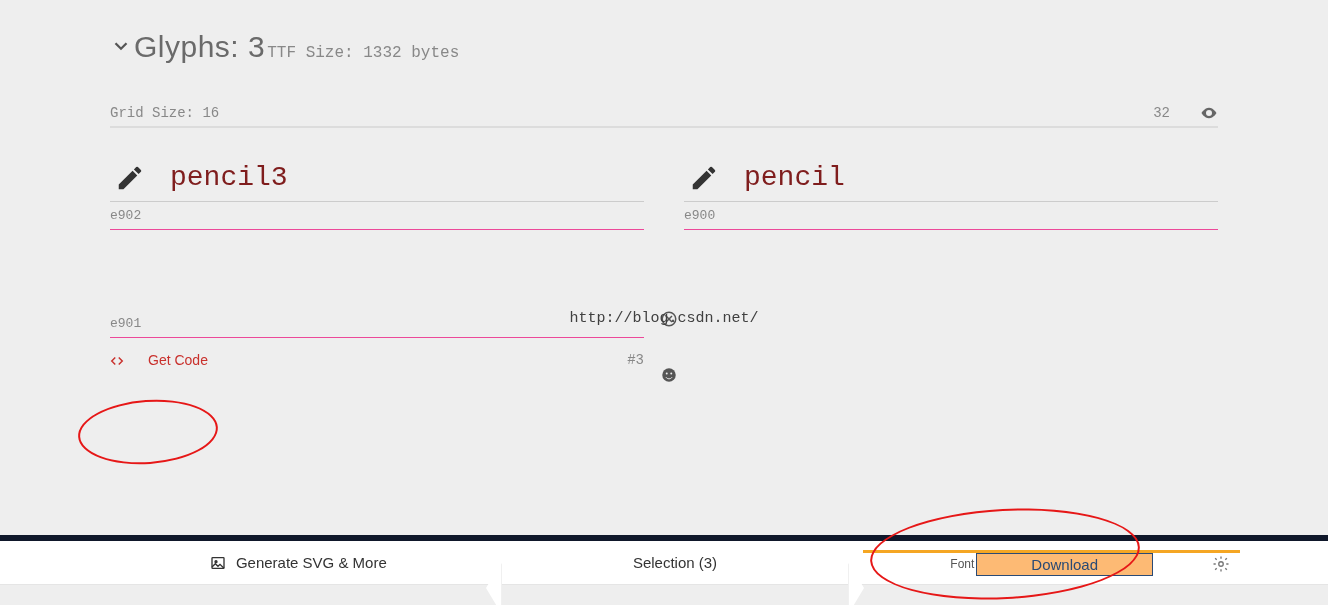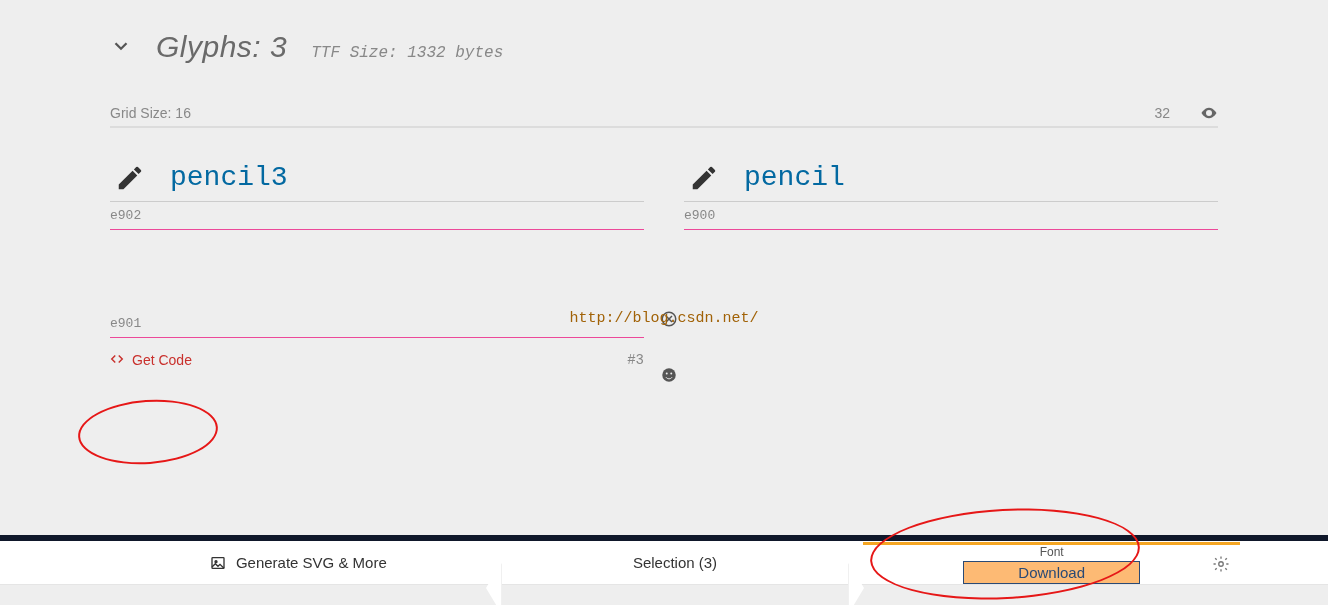--- a/index.html
+++ b/index.html
@@ -1,56 +1,56 @@
 <!DOCTYPE html>
 <html><head>
 <meta charset="utf-8">
 <style>
   * { box-sizing: border-box; margin: 0; padding: 0; }
   html, body { width: 1328px; height: 605px; font-family: Arial, Helvetica, sans-serif; }
   body { background: #eeeeee; position: relative; overflow: hidden; }
 
   .content { padding: 30px 110px 0 110px; }
 
-  .header-row { display: flex; align-items: baseline; gap: 24px; margin-bottom: 40px; font-style: italic; }
+  .header-row { display: flex; align-items: baseline; gap: 2px; margin-bottom: 40px; }
   .chevron { color: #555; }
   .glyphs-title { font-size: 30px; color: #6a6a6a; font-weight: 400; letter-spacing: .5px; }
   .ttf-size { font-family: "Courier New", monospace; font-size: 16px; color: #888; }
 
-  .grid-row { display: flex; justify-content: space-between; align-items: center; font-family: Liberation Sans, sans-serif; font-size: 14px; color: #888; border-bottom: 2px solid #dcdcdc; padding-bottom: 4px; margin-bottom: 30px; }
+  .grid-row { display: flex; justify-content: space-between; align-items: center; font-family: Liberation Mono, monospace; font-size: 14px; color: #888; border-bottom: 2px solid #dcdcdc; padding-bottom: 4px; margin-bottom: 30px; }
   .grid-row .right { display: flex; align-items: center; gap: 30px; }
 
   .glyph-grid { display: grid; grid-template-columns: 1fr 1fr; column-gap: 40px; row-gap: 80px; }
   .glyph-card { position: relative; }
   .card-top { display: flex; align-items: center; border-bottom: 1px solid #ccc; padding: 4px 0 8px 0; gap: 20px; }
   .glyph-icon { width: 40px; display: flex; justify-content: center; }
-  .glyph-name { font-family: "Courier New", monospace; font-size: 28px; color: #0369a1; flex: 1; }
+  .glyph-name { font-family: "Courier New", monospace; font-size: 28px; color: #7f1d1d; flex: 1; }
   .card-bottom { display: flex; justify-content: flex-start; align-items: center; border-bottom: 1px solid #ec4899; padding: 6px 0; }
   .glyph-code { font-family: "Courier New", monospace; font-size: 13px; color: #888; }
   .card-side { position: absolute; right: -34px; top: 0; display: flex; flex-direction: column; gap: 38px; align-items: center; color: #666; }
   .card-side span { cursor: pointer; }
 
   .get-code-row { display: flex; justify-content: space-between; align-items: center; padding-top: 14px; color: #c9302c; font-weight: 500; font-size: 14px; }
   .get-code-row .hash { color: #888; font-family: "Courier New", monospace; font-weight: 400; }
-  .get-code-row .gc { display: flex; align-items: flex-start; gap: 8px; cursor: pointer; }
+  .get-code-row .gc { display: flex; align-items: flex-end; gap: 24px; cursor: pointer; }
 
-  .watermark { position: absolute; left: 50%; top: 310px; transform: translateX(-50%); font-family: "Courier New", monospace; color: #a16207; font-size: 15px; pointer-events: none; }
+  .watermark { position: absolute; left: 50%; top: 310px; transform: translateX(-50%); font-family: "Courier New", monospace; color: #404040; font-size: 15px; pointer-events: none; }
 
   .bottom-bar { position: absolute; left: 0; right: 0; bottom: 20px; height: 50px; background: #fff; border-top: 6px solid #0f172a; border-bottom: 1px solid #e5e5e5; display: flex; align-items: center; }
   .bottom-bar .pad-left { width: 110px; }
   .bottom-bar .pad-right { width: 88px; }
   .tab { flex: 1; display: flex; align-items: center; justify-content: center; gap: 10px; font-size: 15px; color: #333; position: relative; cursor: pointer; }
   .tab.active { border-top: 3px solid #f5a623; }
   .arrow-sep { width: 0; position: relative; }
   .arrow-sep::before { content: ""; position: absolute; top: 0; left: -15px; width: 0; height: 0; border-top: 25px solid transparent; border-bottom: 25px solid transparent; border-left: 15px solid #f0f0f0; }
   .arrow-sep::after { content: ""; position: absolute; top: 0; left: -14px; width: 0; height: 0; border-top: 25px solid transparent; border-bottom: 25px solid transparent; border-left: 15px solid #fff; }
   .arrow-sep.reverse::before { border-left: none; border-right: 15px solid #f0f0f0; left: 0; }
   .arrow-sep.reverse::after { border-left: none; border-right: 15px solid #fff; left: -1px; }
 
-  .font-tab-inner { display: flex; flex-direction: column; align-items: center; gap: 2px; }
+  .font-tab-inner { display: flex; flex-direction: row; align-items: center; gap: 2px; }
   .font-label { font-size: 12px; color: #555; }
   .download-btn { border: 1px solid #2a4a75; color: #2a4a75; background: #fdba74; padding: 2px 54px; font-size: 15px; cursor: pointer; }
   .gear-icon { position: absolute; right: 10px; top: 50%; transform: translateY(-50%); color: #777; }
 
   
   .anno { position: absolute; border: 2px solid #e61717; pointer-events: none; }
   .anno1 { left: 78px; top: 400px; width: 140px; height: 64px; border-radius: 50%; transform: rotate(-4deg); }
   .anno2 { left: 870px; bottom: 6px; width: 270px; height: 90px; border-radius: 50%; transform: rotate(-3deg); }
 
   svg { display: block; }

